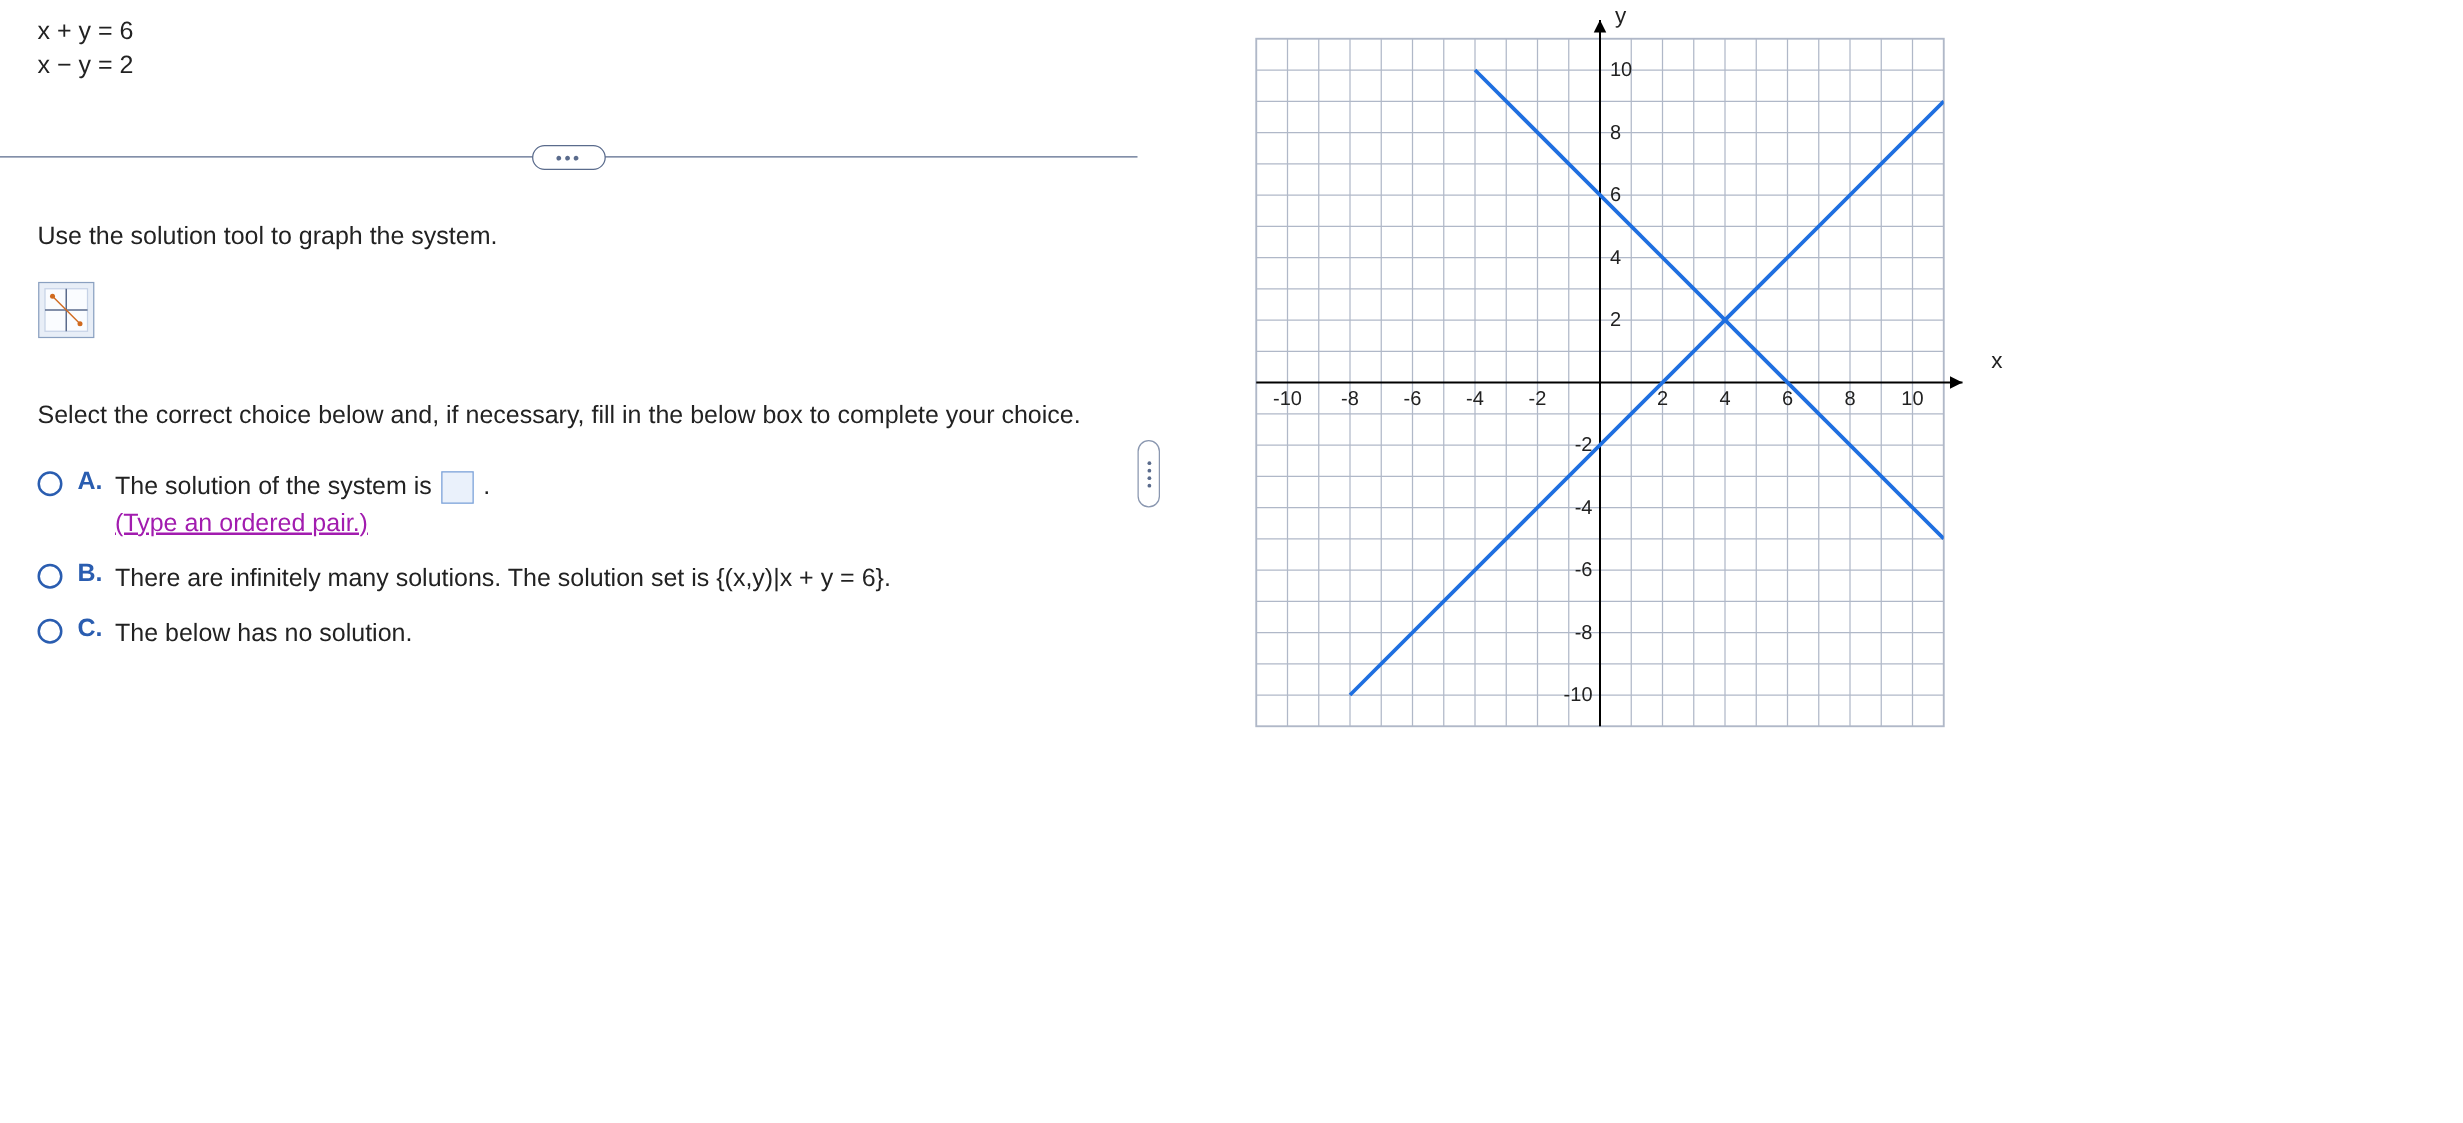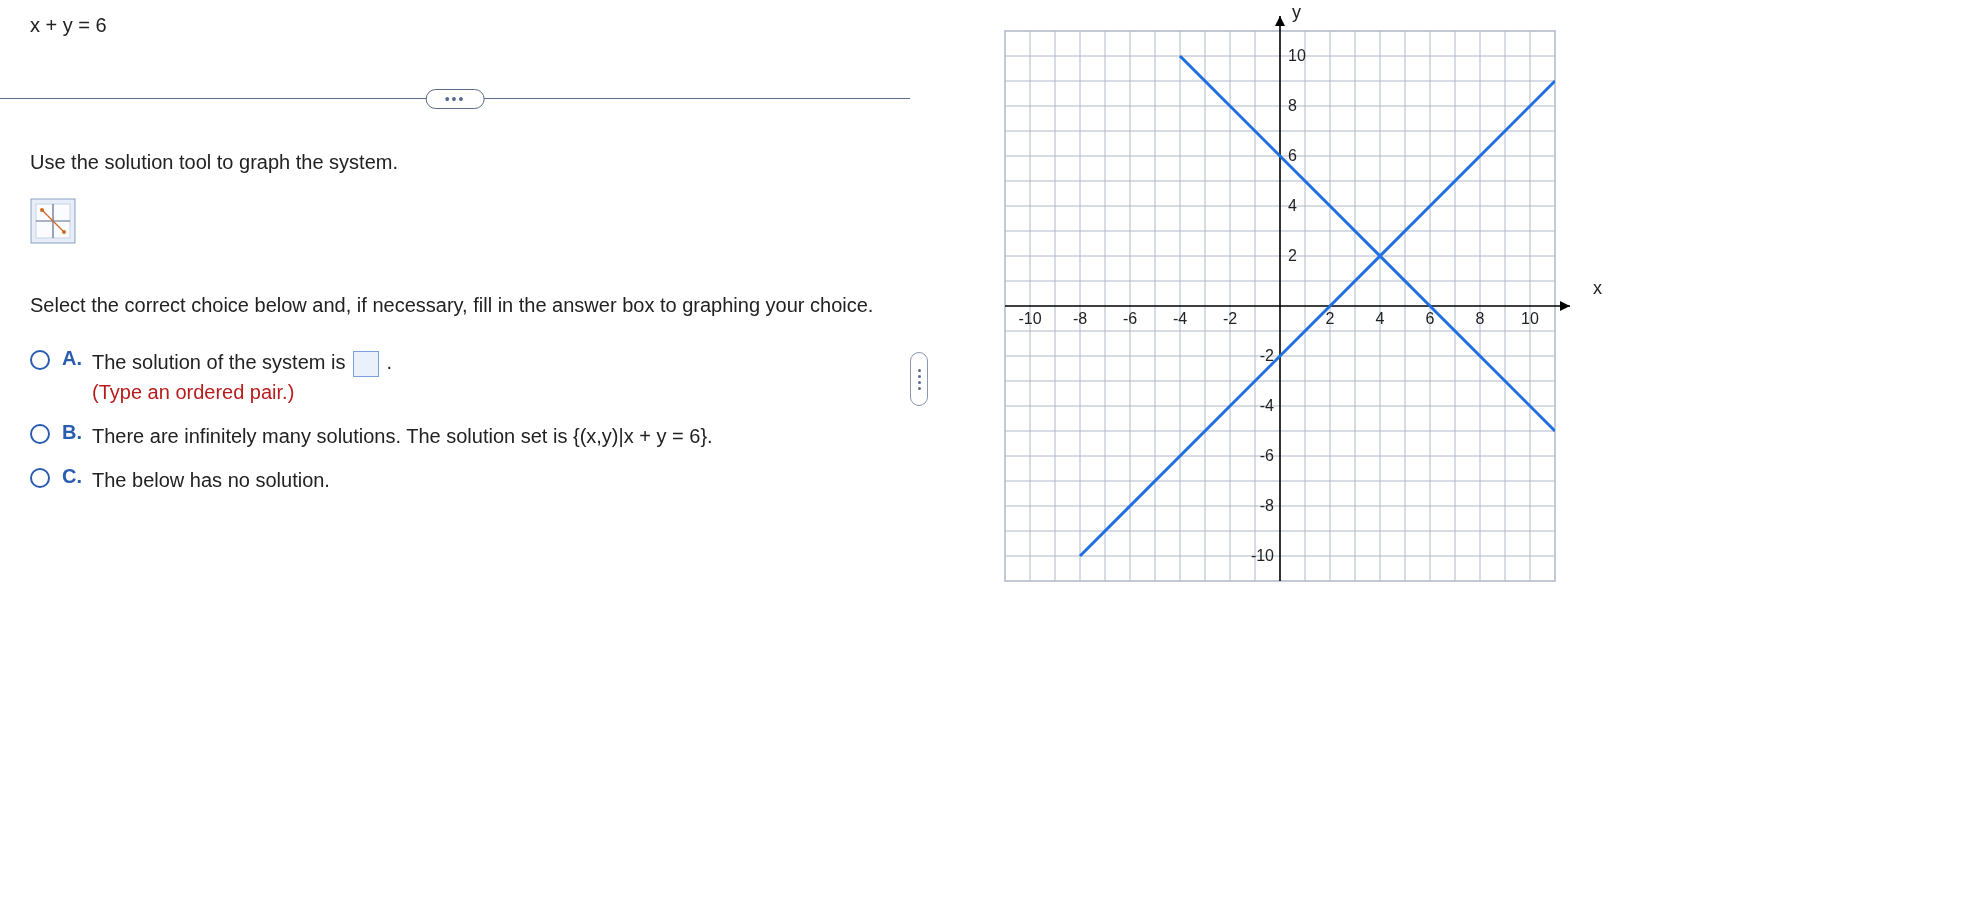--- a/index.html
+++ b/index.html
@@ -82,22 +82,23 @@
   .choice-label {
     color: #2a5db0;
     font-weight: bold;
     margin-right: 10px;
     flex: 0 0 auto;
   }
   .choice-text {
     line-height: 1.5;
   }
   .hint {
-    color: #b91c1c;
+    color: #a21caf;
     display: block;
+    text-decoration: underline;
   }
   .answer-box {
     display: inline-block;
     width: 26px;
     height: 26px;
     border: 1px solid #7aa0d8;
     background: #eaf1fb;
     vertical-align: middle;
     margin: 0 2px;
   }
@@ -149,20 +150,21 @@
     font-family: Arial, Helvetica, sans-serif;
   }
 </style>
 </head>
 <body>
 
 <div class="left-panel">
 
   <div class="equations">
     <div>x + y = 6</div>
+    <div>x − y = 2</div>
   </div>
 
   <div class="hr-row">
     <div class="hr-line"></div>
     <div class="hr-pill">•••</div>
   </div>
 
   <p class="prompt2">Use the solution tool to graph the system.</p>
 
   <div class="tool-icon">
@@ -170,21 +172,21 @@
       <rect x="1" y="1" width="44" height="44" fill="#e8eef7" stroke="#8aa0c0" stroke-width="1"></rect>
       <rect x="6" y="6" width="34" height="34" fill="#fafcff" stroke="#c6d2e6"></rect>
       <line x1="23" y1="6" x2="23" y2="40" stroke="#5a6b8c" stroke-width="1.2"></line>
       <line x1="6" y1="23" x2="40" y2="23" stroke="#5a6b8c" stroke-width="1.2"></line>
       <circle cx="12" cy="12" r="2" fill="#d06a1f"></circle>
       <circle cx="34" cy="34" r="2" fill="#d06a1f"></circle>
       <line x1="12" y1="12" x2="34" y2="34" stroke="#d06a1f" stroke-width="1.2"></line>
     </svg>
   </div>
 
-  <p class="prompt3">Select the correct choice below and, if necessary, fill in the answer box to graphing your choice.</p>
+  <p class="prompt3">Select the correct choice below and, if necessary, fill in the below box to complete your choice.</p>
 
   <div class="choices">
 
     <div class="choice-row">
       <span class="radio"></span>
       <span class="choice-label">A.</span>
       <span class="choice-text">
         <span>The solution of the system is </span>
         <span class="answer-box"></span>
         <span>.</span>

